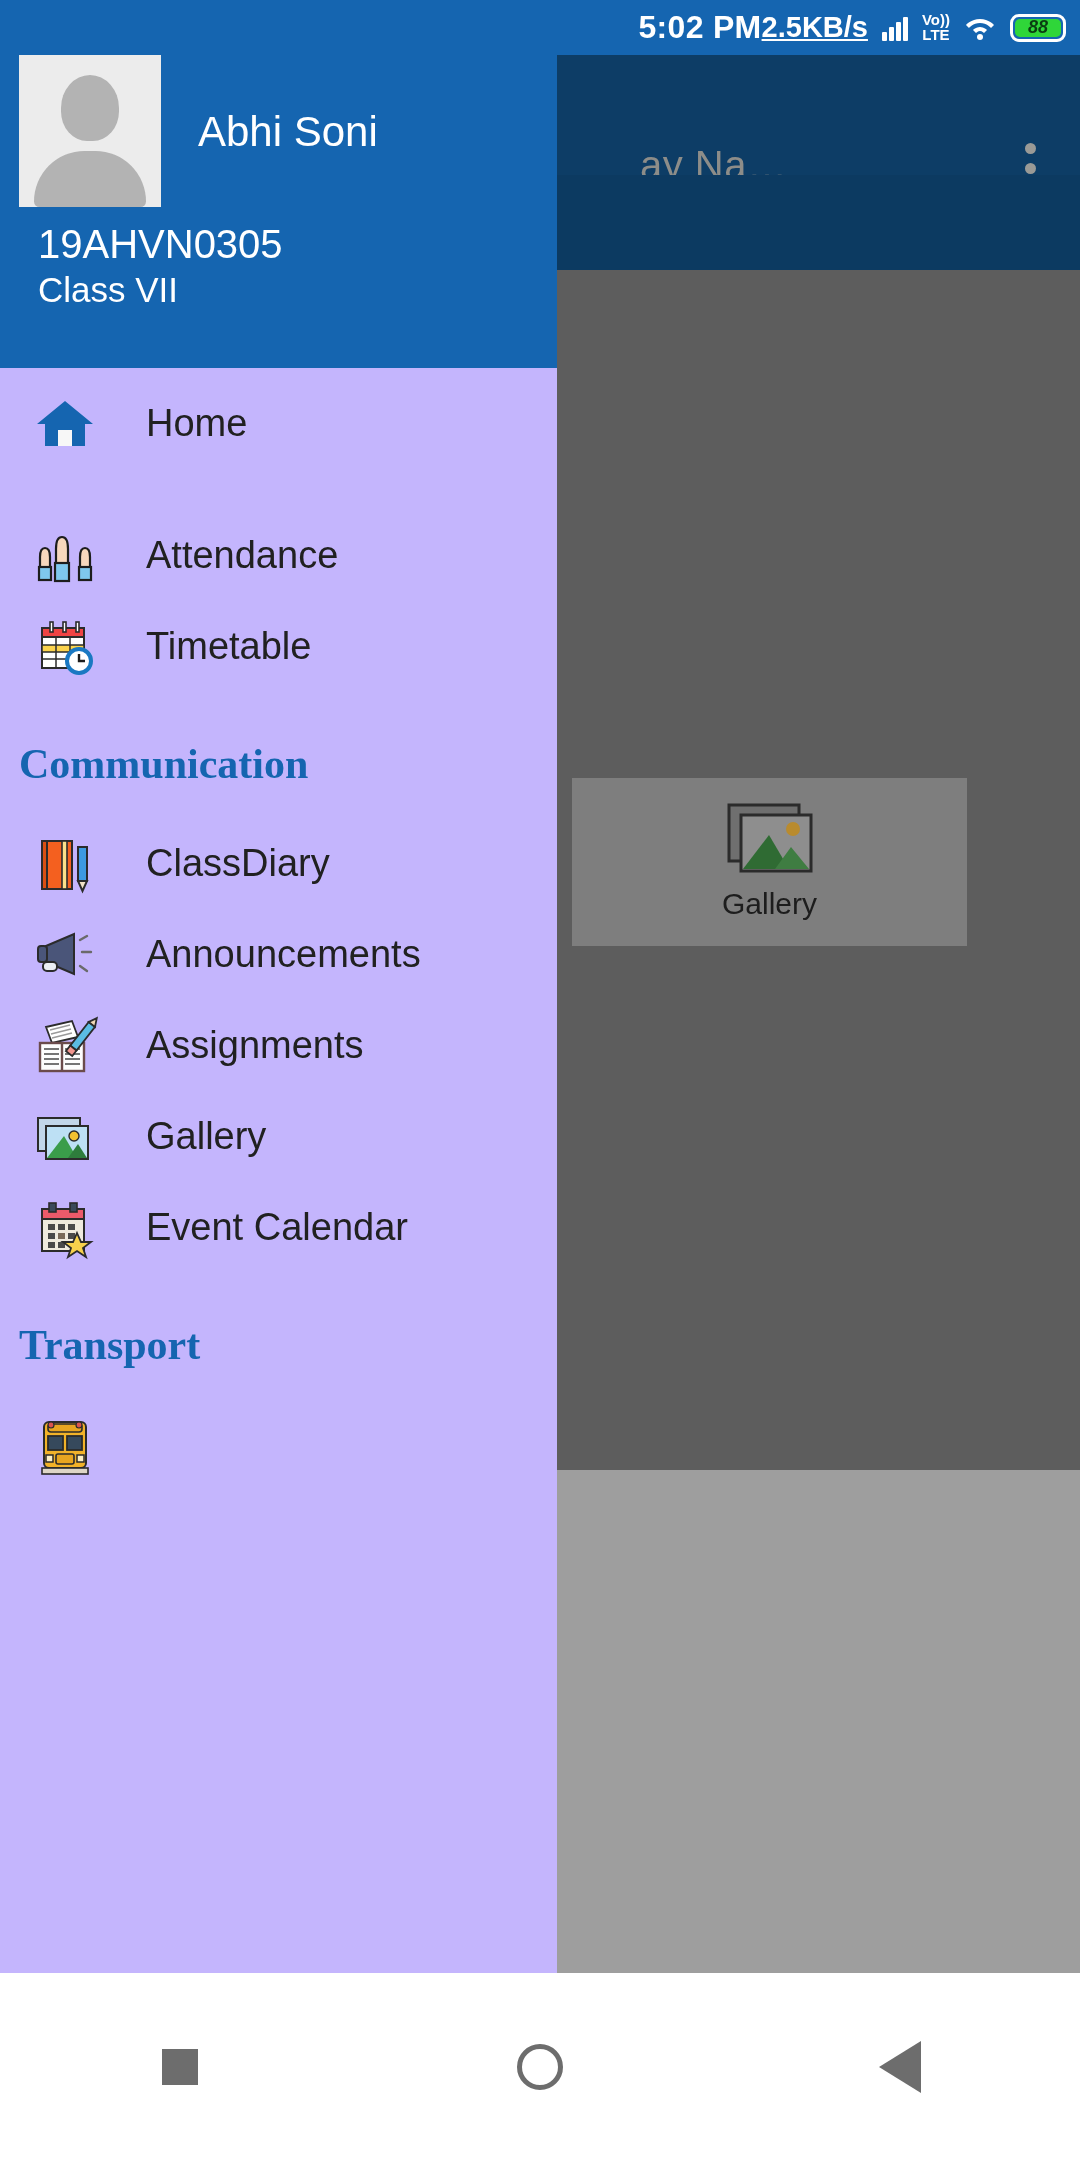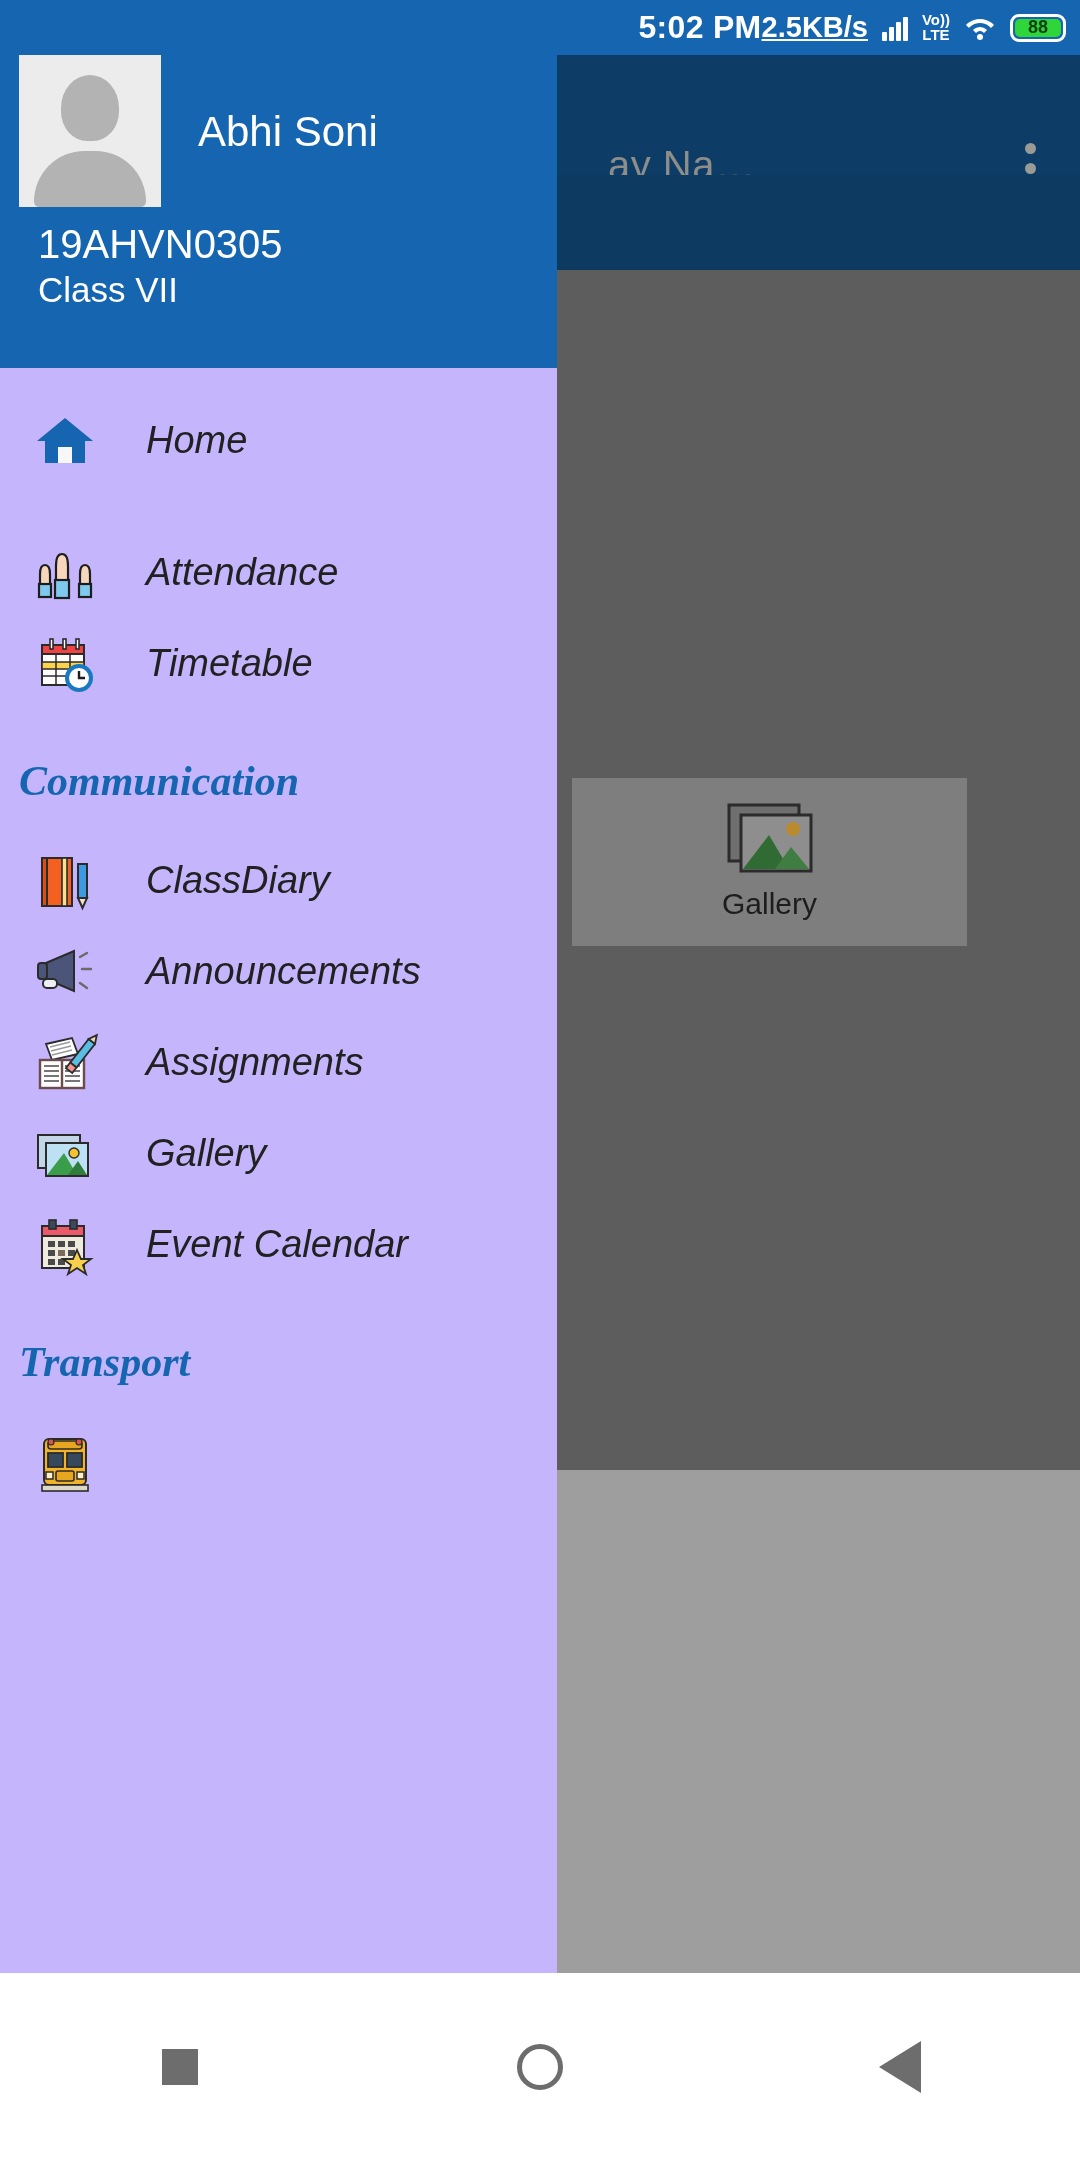--- a/index.html
+++ b/index.html
@@ -12,21 +12,21 @@
   #screen { position:relative; width:1080px; height:2160px; overflow:hidden; background:#ffffff; }
 
   
   #bg-app { position:absolute; inset:0; background:#9e9e9e; }
   #bg-statusbar { position:absolute; left:0; top:0; width:1080px; height:55px; background:#1565b0; }
   #bg-appbar {
     position:absolute; left:0; top:55px; width:1080px; height:120px;
     background:#0d3d66;
   }
   #bg-appbar-title {
-    position:absolute; left:608px; top:88px;
+    position:absolute; left:640px; top:88px;
     font-size:40px; color:#8d8d89; letter-spacing:.5px; white-space:nowrap;
   }
   #bg-overflow {
     position:absolute; right:45px; top:88px; width:10px;
     display:flex; flex-direction:column; align-items:center; gap:9px;
   }
   #bg-overflow span { width:11px; height:11px; border-radius:50%; background:#9a9a96; display:block; }
   #bg-subbar {
     position:absolute; left:0; top:175px; width:1080px; height:95px;
     background:#0c3a61;
@@ -77,39 +77,39 @@
   #netspeed { font-size:29px; font-weight:bold;text-decoration:underline; }
   .bars { display:flex; align-items:flex-end; gap:2px; height:26px; }
   .bars i { width:5px; background:#fff; display:block; border-radius:1px; }
   .volte { line-height:.95; text-align:center; font-size:15px; font-weight:bold; }
   .wifi { position:relative; width:32px; height:26px; }
   .batt {
     width:56px; height:28px; border:3px solid #fff; border-radius:9px;
     display:flex; align-items:center; justify-content:center; position:relative;
   }
   .batt-fill { position:absolute; inset:2px; background:#2fd639; border-radius:5px; }
-  .batt-num { position:relative; font-size:18px; font-weight:bold; color:#0a3d12; }
+  .batt-num { position:relative; font-size:18px; font-weight:bold; color:#0a3d12;font-style:italic; }
 
   #avatar {
     position:absolute; left:19px; top:55px; width:142px; height:152px;
     background:#ececec; overflow:hidden;
   }
   .av-head { position:absolute; left:50%; top:20px; transform:translateX(-50%);
     width:58px; height:66px; background:#b3b3b3; border-radius:50% 50% 45% 45%; }
   .av-body { position:absolute; left:50%; bottom:0; transform:translateX(-50%);
     width:112px; height:56px; background:#b3b3b3; border-radius:56px 56px 6px 6px; }
 
   #user-name {
     position:absolute; left:198px; top:108px;
     font-size:42px; color:#ffffff;
   }
   #user-id   { position:absolute; left:38px; top:222px; font-size:40px; color:#ffffff; }
   #user-class{ position:absolute; left:38px; top:270px; font-size:35px; color:#ffffff; }
 
-  #drawer-list { padding-top:17px;font-style:italic; }
+  #drawer-list { padding-top:0; }
   .sec-head {
     color:#1565b0; font-family:"Liberation Serif", serif; font-weight:bold;
     font-size:42px; padding:0 0 0 19px;
   }
   .menu-row {
     display:flex; align-items:center; height:91px; padding-left:34px;
   }
   .menu-icon { width:62px; height:62px; position:relative; flex:0 0 62px; }
   .menu-label { font-size:38px; color:#212121; margin-left:50px; }
 

